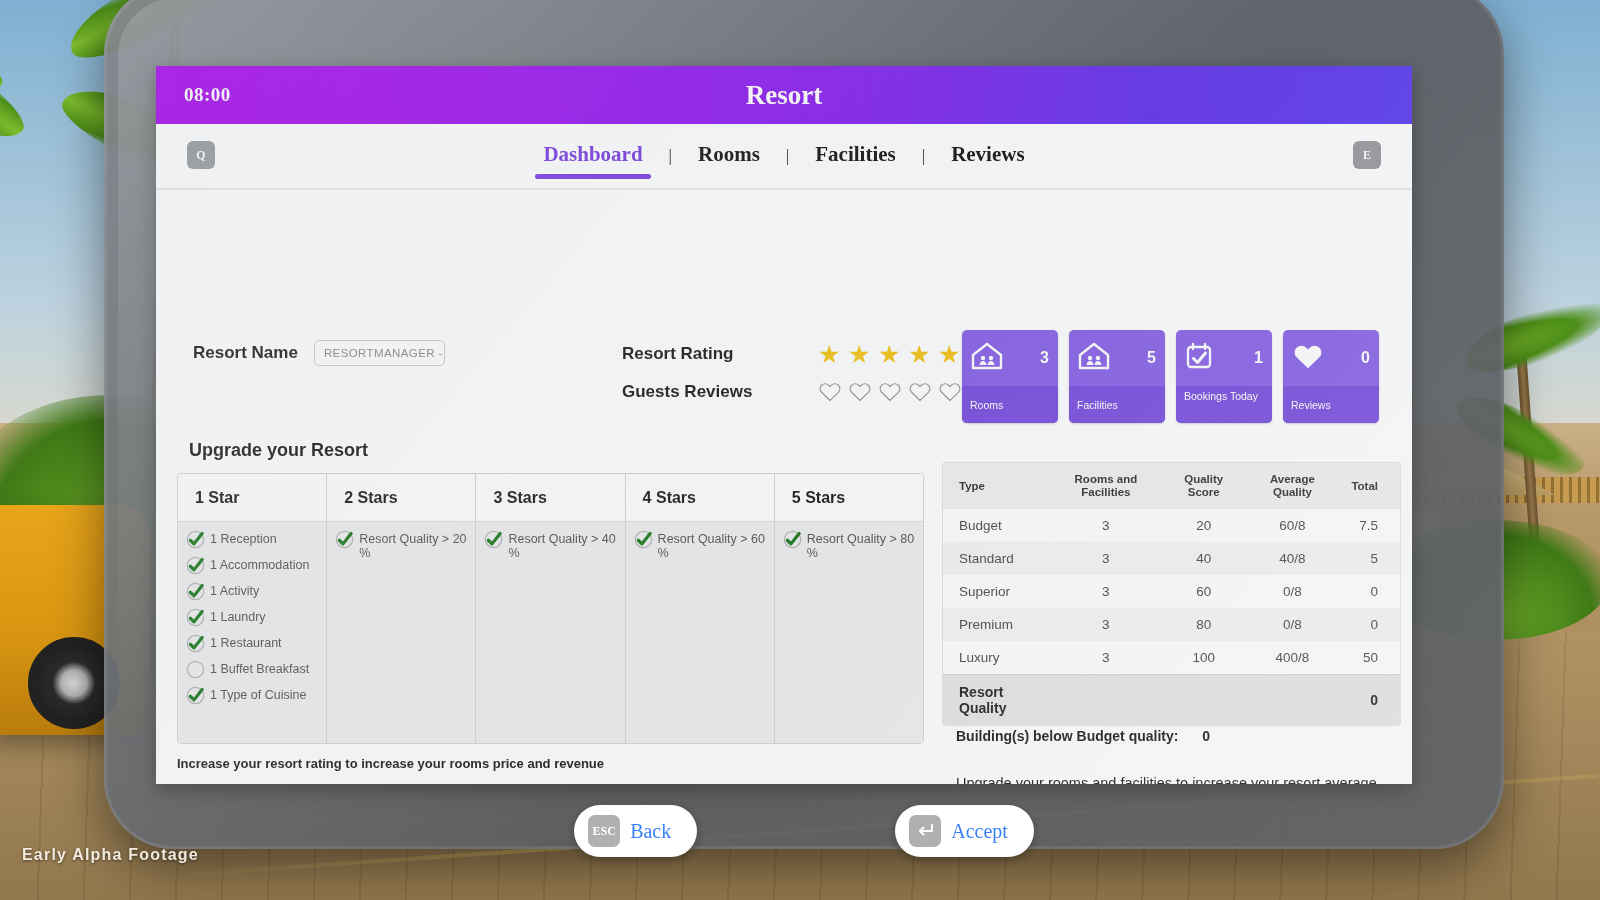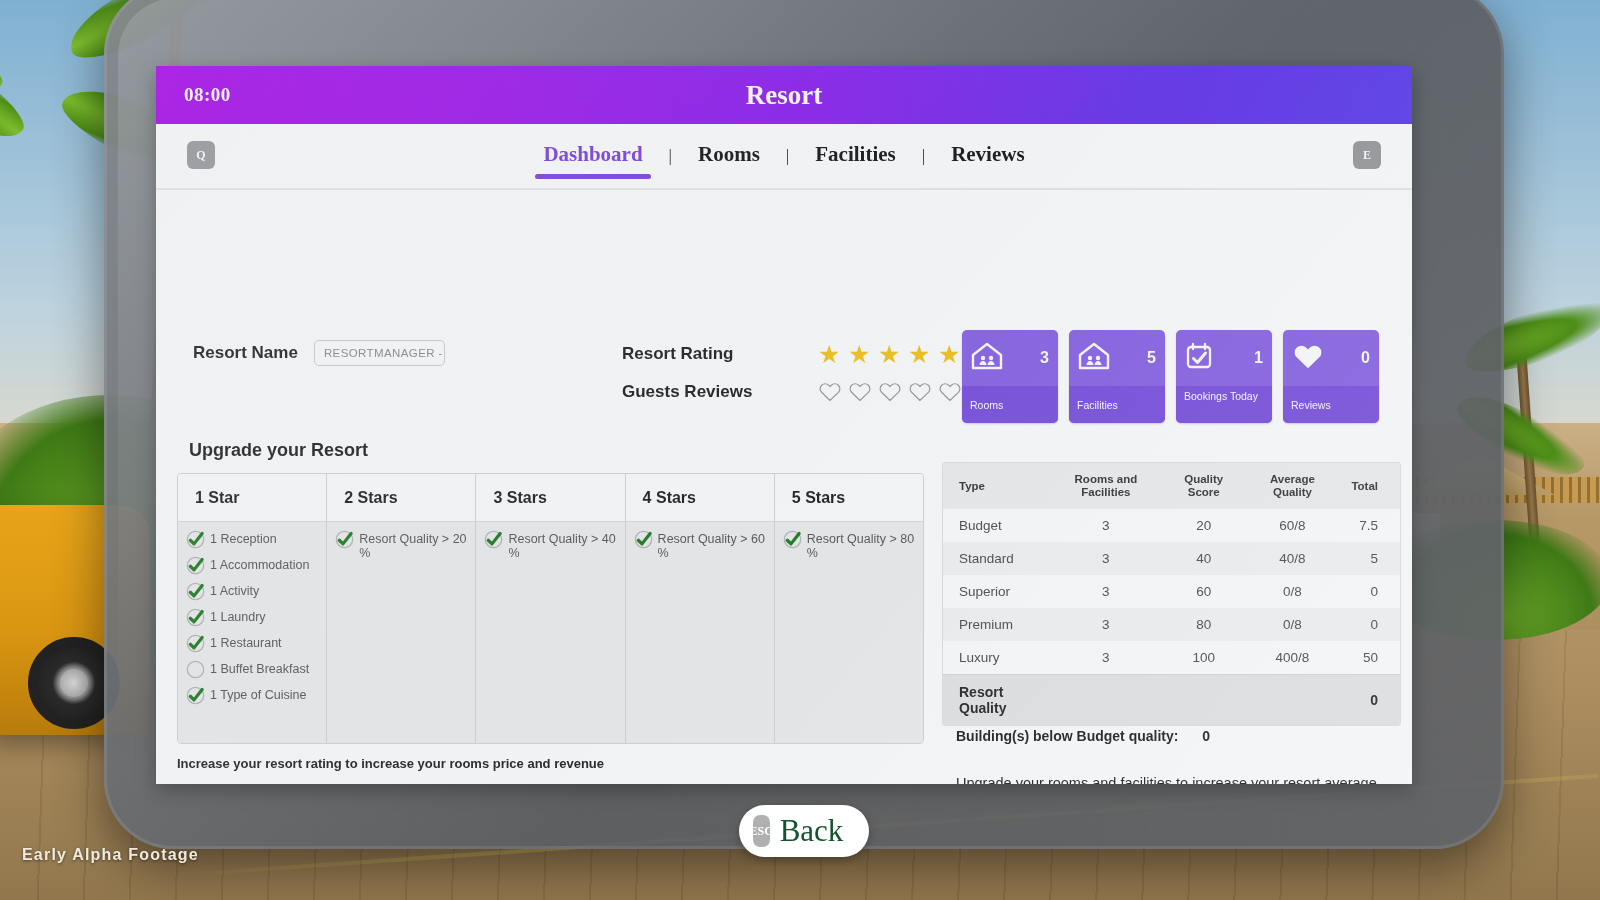--- a/index.html
+++ b/index.html
@@ -282,27 +282,27 @@
     position: absolute; left: 104px; top: 800px; width: 1400px; height: 62px;
     display: flex; align-items: center; justify-content: center; gap: 198px;
   }
   .pillbtn {
     height: 52px; border-radius: 26px; background: #fff;
     display: flex; align-items: center; gap: 10px;
     padding: 0 26px 0 14px;
     box-shadow: 0 3px 8px rgba(0,0,0,.28);
   }
   .pillbtn .kc {
-    width: 17px; height: 32px; border-radius: 7px;
+    width: 32px; height: 32px; border-radius: 7px;
     background: #b0b0b0; color: #fff;
     display: flex; align-items: center; justify-content: center;
     font-size: 12px; font-weight: bold; font-family: "Liberation Serif", serif;
   }
   .pillbtn .ptxt {
-    font-family: "Liberation Serif", serif; font-size: 31px; color: #14532d;
+    font-family: "Liberation Serif", serif; font-size: 20px; color: #3b82f6;
   }
 
   .watermark {
     position: absolute; left: 22px; top: 846px;
     color: #f2eadd; font-size: 16px; font-weight: bold;
     letter-spacing: 1.2px; font-family: "Liberation Sans", sans-serif;
     text-shadow: 0 1px 3px rgba(0,0,0,.55);
   }
 </style>
 </head>
@@ -659,15 +659,24 @@
   </div>
 </div>
 
 <div id="glass"></div>
 
 <div class="btnbar">
   <div class="pillbtn">
     <span class="kc">ESC</span>
     <span class="ptxt">Back</span>
   </div>
+  <div class="pillbtn">
+    <span class="kc">
+      <svg width="20" height="18" viewBox="0 0 20 18">
+        <path d="M17 3v6H5" fill="none" stroke="#fff" stroke-width="2" stroke-linecap="round" stroke-linejoin="round"></path>
+        <path d="M8.5 5.5 5 9l3.5 3.5" fill="none" stroke="#fff" stroke-width="2" stroke-linecap="round" stroke-linejoin="round"></path>
+      </svg>
+    </span>
+    <span class="ptxt">Accept</span>
+  </div>
 </div>
 
 <div class="watermark">Early Alpha Footage</div>
 
 </body></html>

